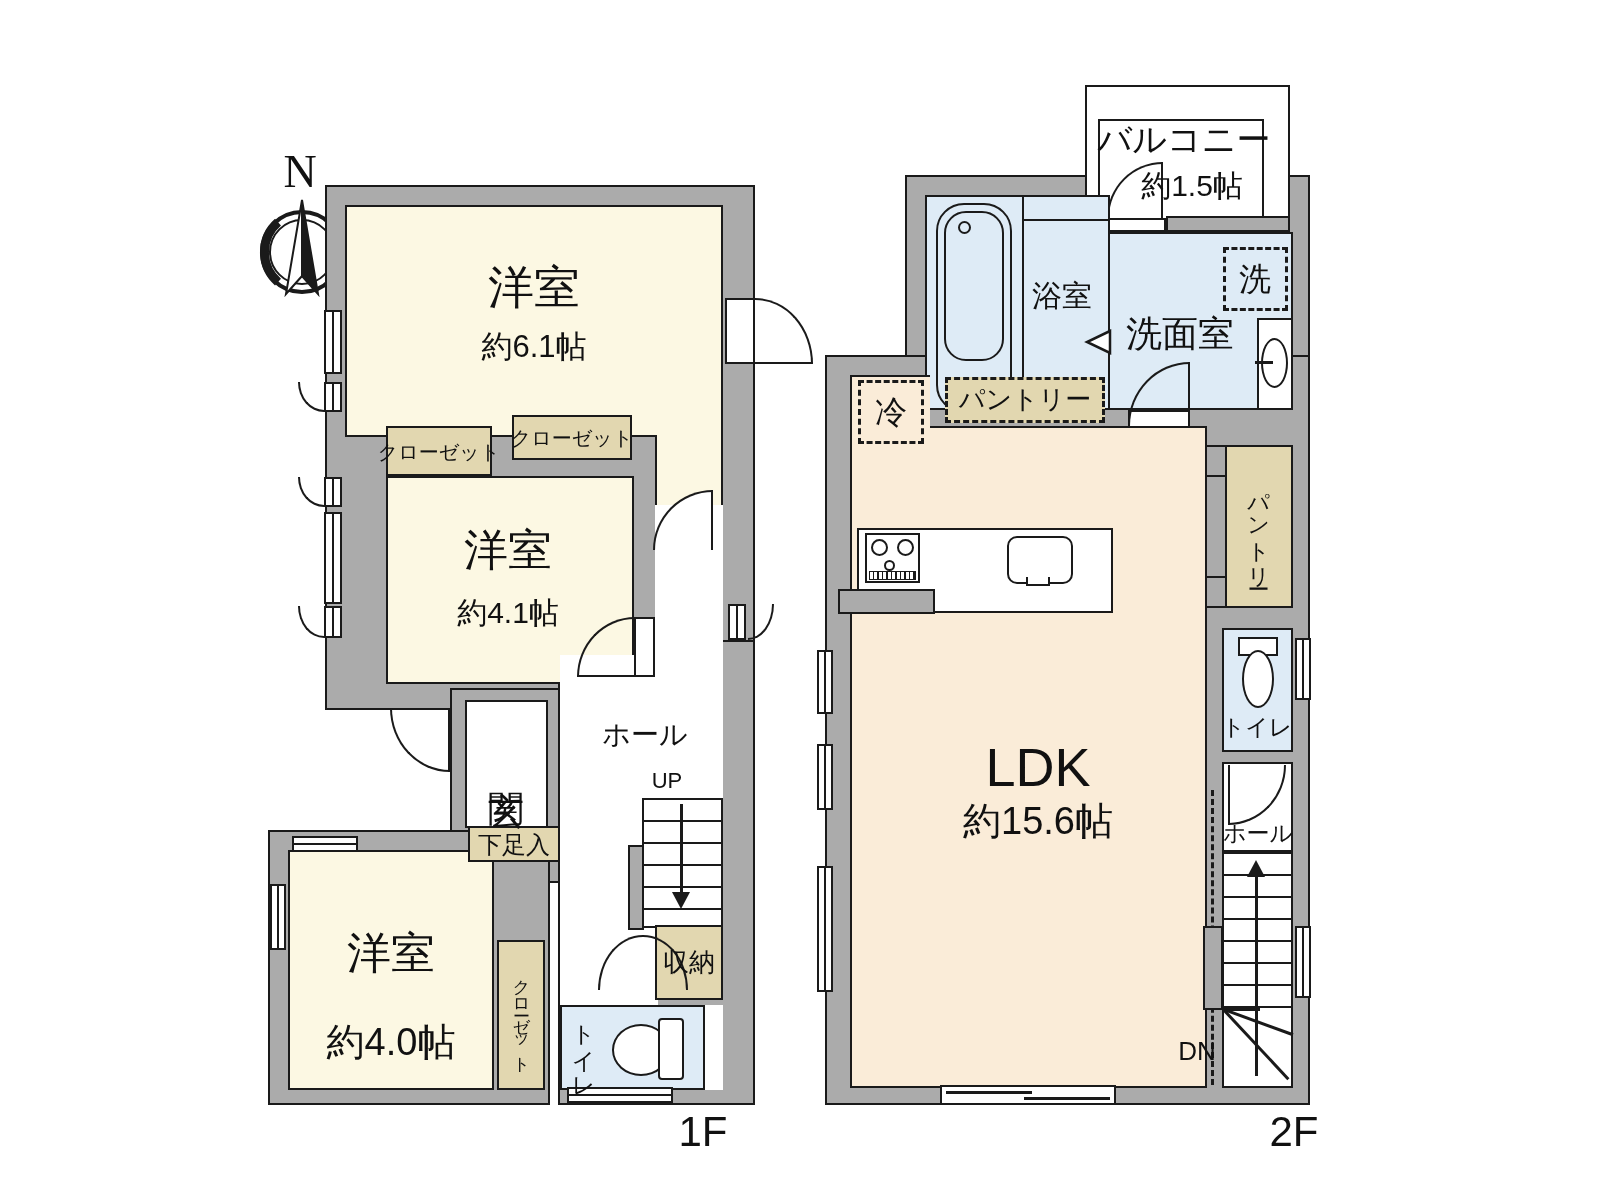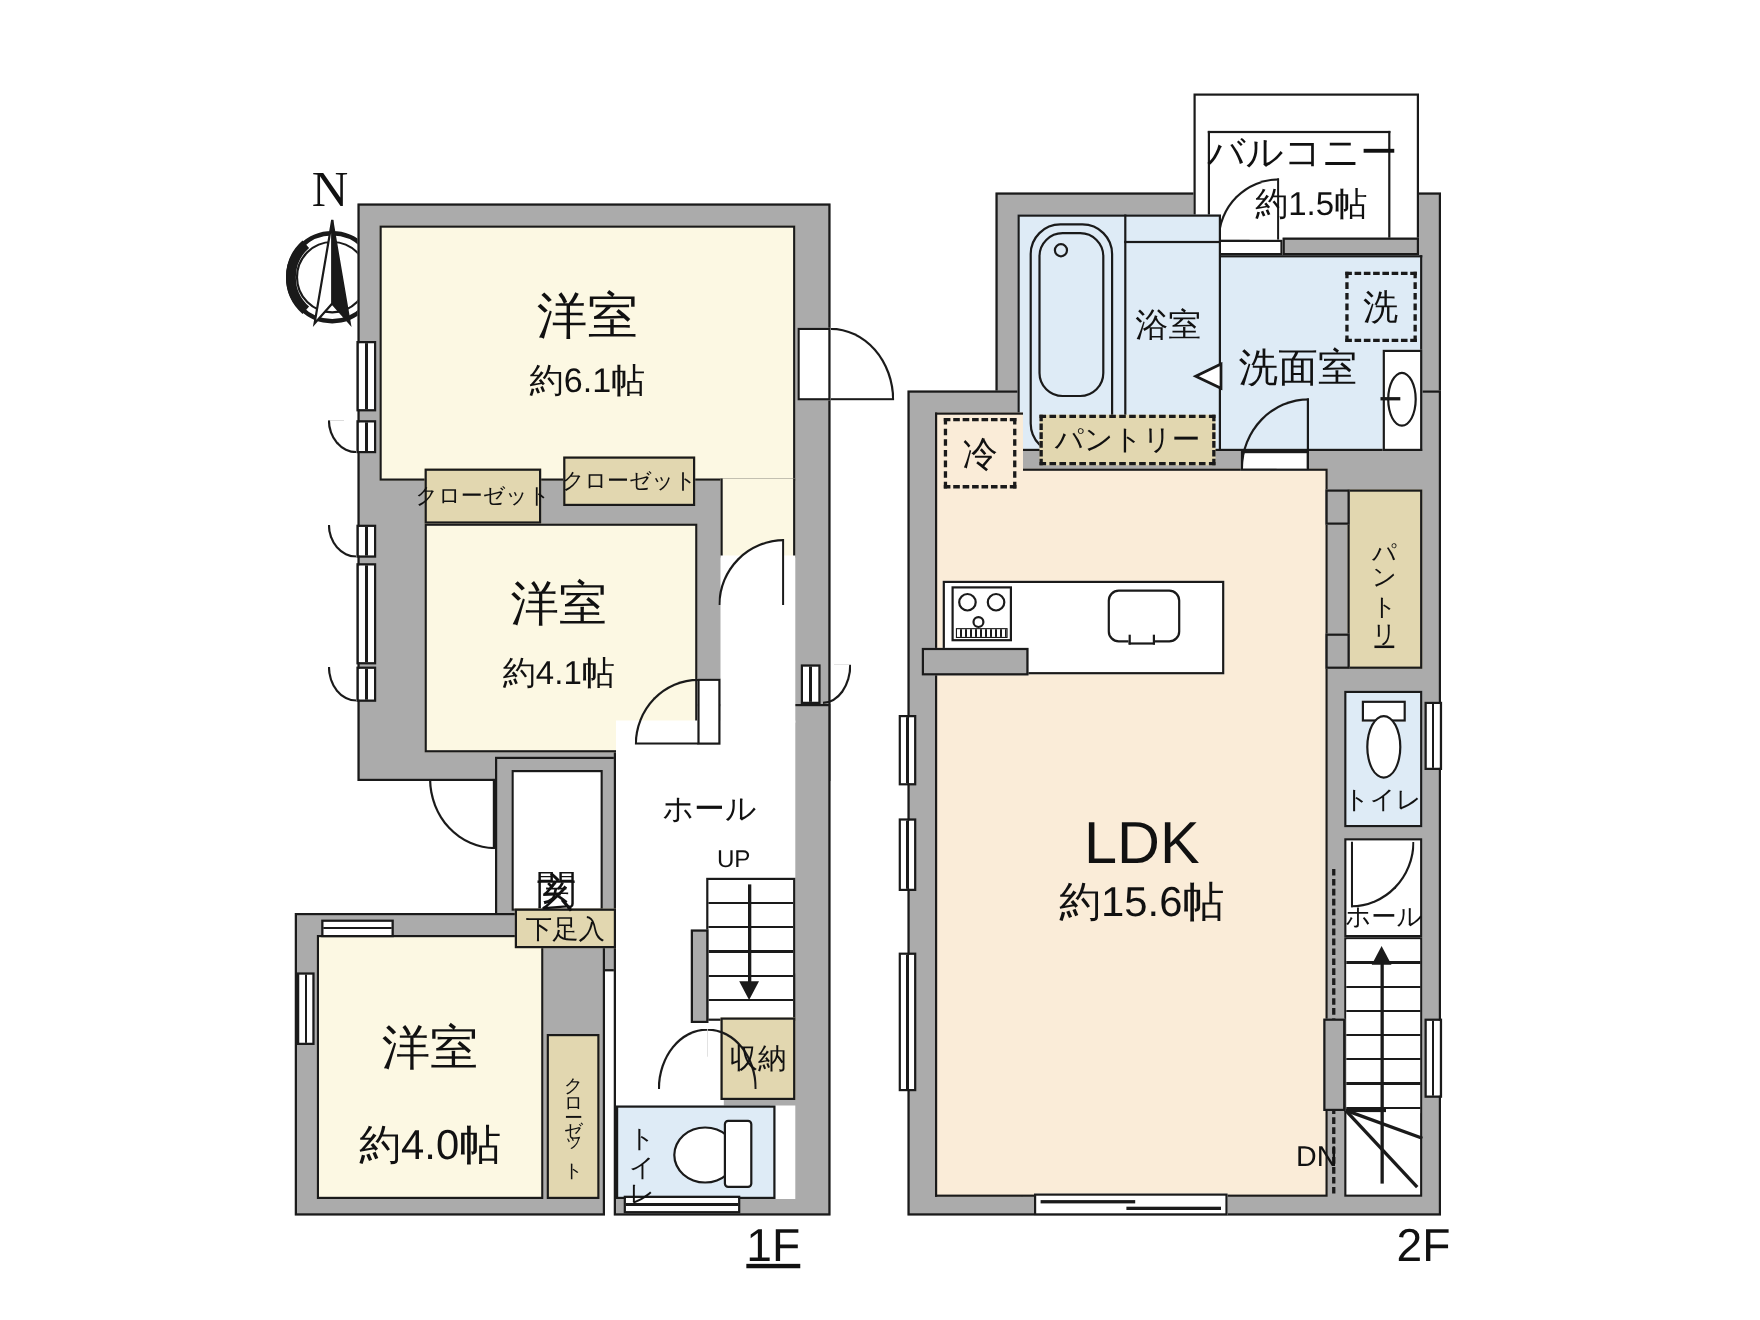--- a/index.html
+++ b/index.html
@@ -103,21 +103,21 @@
   <div class="lbl" style="left:508px;top:613px;font-size:30px;">約4.1帖</div>
   <div class="lbl vlbl" style="left:506px;top:764px;font-size:36px;">玄関</div>
   <div class="lbl" style="left:645px;top:735px;font-size:28px;">ホール</div>
   <div class="lbl" style="left:667px;top:781px;font-size:22px;">UP</div>
   <div class="lbl" style="left:514px;top:845px;font-size:24px;">下足入</div>
   <div class="lbl" style="left:391px;top:953px;font-size:44px;">洋室</div>
   <div class="lbl" style="left:391px;top:1021px;font-size:38px;margin-top:22px;">約4.0帖</div>
   <div class="lbl vlbl" style="left:521px;top:1016px;font-size:17px;letter-spacing:0;">クローゼット</div>
   <div class="lbl" style="left:689px;top:963px;font-size:26px;">収納</div>
   <div class="lbl vlbl" style="left:584px;top:1048px;font-size:23px;letter-spacing:0;">トイレ</div>
-  <div class="lbl" style="left:703px;top:1132px;font-size:42px;text-decoration:underline;">1F</div>
+  <div class="lbl" style="left:703px;top:1132px;font-size:42px;">1F</div>
 
   <div class="wall" style="left:905px;top:175px;width:405px;height:255px;"></div>
   <div class="wall" style="left:825px;top:355px;width:485px;height:750px;"></div>
 
   <div class="room white" style="left:1085px;top:85px;width:205px;height:147px;border-width:2.5px;"></div>
   <div class="abs" style="left:1098px;top:119px;width:166px;height:100px;border:2px solid var(--line);border-bottom:none;"></div>
   <div class="wall" style="left:1085px;top:216px;width:20px;height:16px;"></div>
   <div class="wall" style="left:1166px;top:216px;width:124px;height:16px;"></div>
   <div class="slot" style="left:1105px;top:218px;width:61px;height:14px;"></div>
   <div class="arc arcT" style="left:1107px;top:162px;width:56px;height:56px;border-top:2.5px solid var(--line);border-left:2.5px solid var(--line);border-right:2.5px solid var(--line);border-top-left-radius:100% 100%;"></div>

